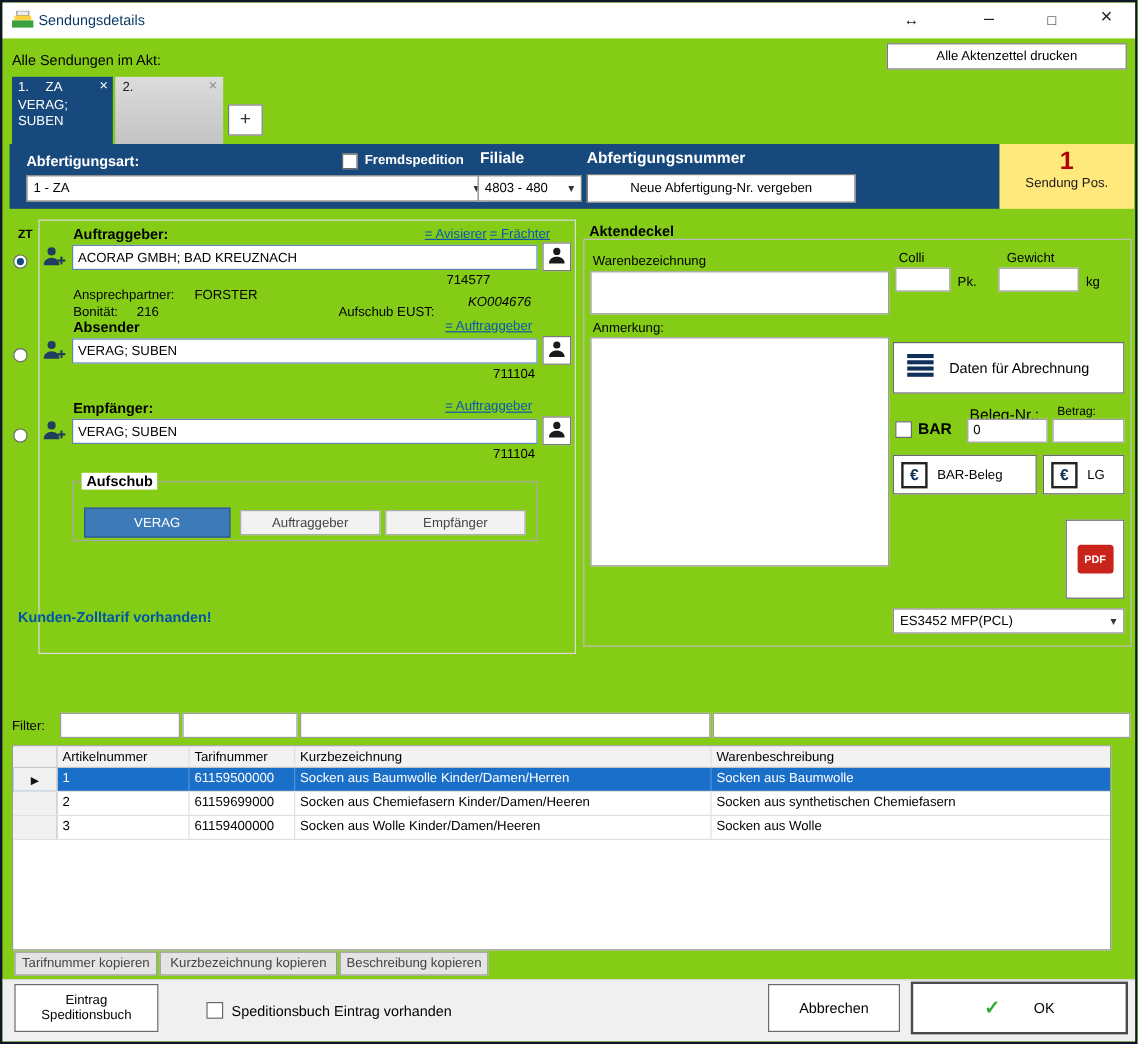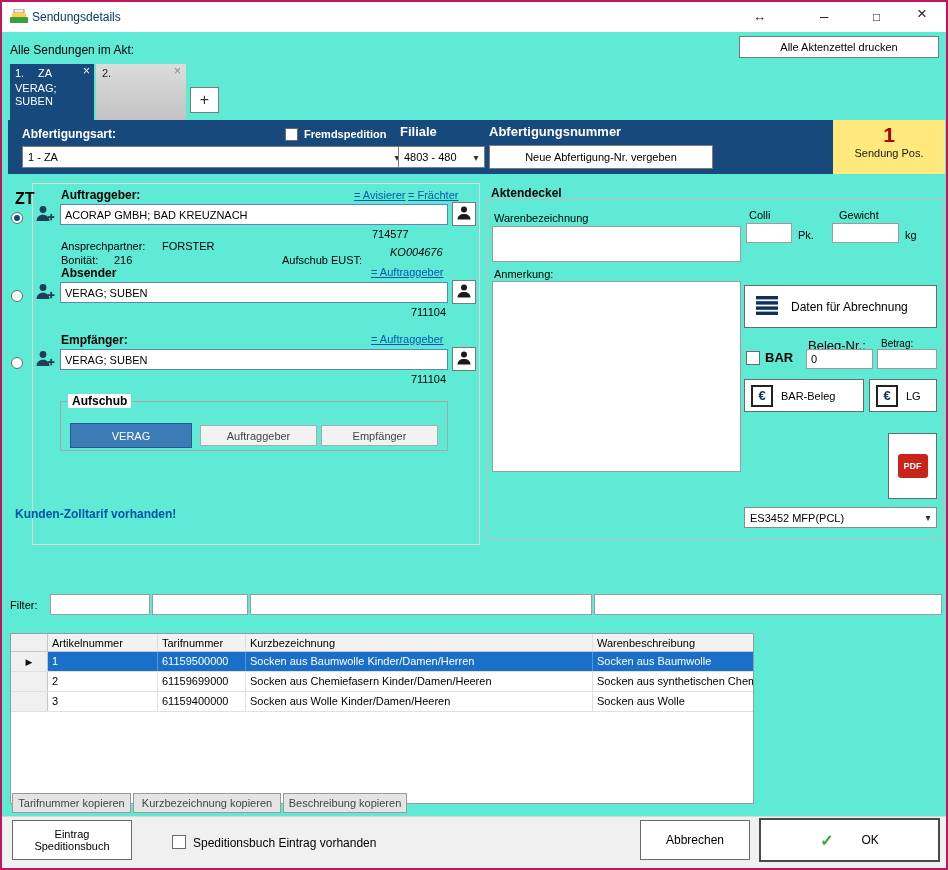--- a/index.html
+++ b/index.html
@@ -1,18 +1,18 @@
 <!DOCTYPE html>
 <html><head>
 <meta charset="utf-8">
 <style>
   * { margin:0; padding:0; box-sizing:border-box; }
   body { background:#cfcfcf; font-family:"Liberation Sans", sans-serif; }
-  .win { position:relative; width:948px; height:870px; background:#5eead4;
-         border:2px solid #be185d; overflow:hidden; font-size:11px; color:#000; }
+  .win { position:relative; width:948px; height:870px; background:#84cc16;
+         border:2px solid #0f172a; overflow:hidden; font-size:11px; color:#000; }
   .abs { position:absolute; }
   .bold { font-weight:bold; }
   .link { color:#0a58b0; text-decoration:underline; font-size:11px; cursor:pointer; white-space:nowrap; }
   .lbl { white-space:nowrap; }
   .input { background:#fff; border:1px solid #5f87b5; font-size:11px; padding:2px 4px;
            font-family:"Liberation Sans",sans-serif; color:#000; }
   .input.gray { border:1px solid #9c9c9c; }
   .btn { background:#fff; border:1px solid #7a7a7a; font-size:11px; display:flex; align-items:center;
          justify-content:center; font-family:"Liberation Sans",sans-serif; cursor:pointer; color:#000; }
   .btn.soft { background:#f2f2f2; border:1px solid #ababab; color:#444; }
@@ -99,21 +99,21 @@
       <span>Neue Abfertigung-Nr. vergeben</span>
     </div>
   </div>
   <div class="abs" style="left:831px;top:118px;width:112px;height:54px;background:#ffe97d;text-align:center;">
     <div style="margin-top:3px;font-size:21px;font-weight:bold;color:#b00000;">1</div>
     <div style="font-size:11px;color:#1a1a1a;">Sendung Pos.</div>
   </div>
 
   <div class="abs" style="left:30px;top:181px;width:448px;height:362px;border:1px solid #dadada;"></div>
 
-  <span class="abs bold" style="left:13px;top:188px;font-size:16px;">ZT</span>
+  <span class="abs bold" style="left:13px;top:188px;font-size:10px;">ZT</span>
   <span class="abs radio on" style="left:9px;top:210px;"></span>
   <span class="abs radio" style="left:9px;top:288px;"></span>
   <span class="abs radio" style="left:9px;top:355px;"></span>
 
   <span class="abs bold lbl" style="left:59px;top:186px;font-size:12px;">Auftraggeber:</span>
   <span class="abs link" style="left:352px;top:187px;">= Avisierer</span>
   <span class="abs link" style="left:406px;top:187px;">= Frächter</span>
   <span class="abs" style="left:33px;top:202px;">
     <svg width="20" height="20" viewBox="0 0 20 20">
         <circle cx="8" cy="5.5" r="3.4" fill="#223c5e"></circle>
@@ -246,21 +246,21 @@
     <span class="txt">ES3452 MFP(PCL)</span>
     <span class="arr">▾</span>
   </div>
 
   <span class="abs lbl" style="left:8px;top:597px;">Filter:</span>
   <input class="abs input gray" style="left: 48px; top: 592px; width: 100px; height: 21px;">
   <input class="abs input gray" style="left: 150px; top: 592px; width: 96px; height: 21px;">
   <input class="abs input gray" style="left: 248px; top: 592px; width: 342px; height: 21px;">
   <input class="abs input gray" style="left: 592px; top: 592px; width: 348px; height: 21px;">
 
-  <div class="abs grid" style="left:8px;top:619px;width:744px;height:171px;margin-top:12px;">
+  <div class="abs grid" style="left:8px;top:619px;width:916px;height:171px;">
     <div class="g-head">
       <div class="g-sel"></div>
       <div class="g-c g-c1">Artikelnummer</div>
       <div class="g-c g-c2">Tarifnummer</div>
       <div class="g-c g-c3">Kurzbezeichnung</div>
       <div class="g-c g-c4">Warenbeschreibung</div>
     </div>
     <div class="g-row sel">
       <div class="g-sel">
         <span style="color:#111;font-size:9px;">▶</span>

